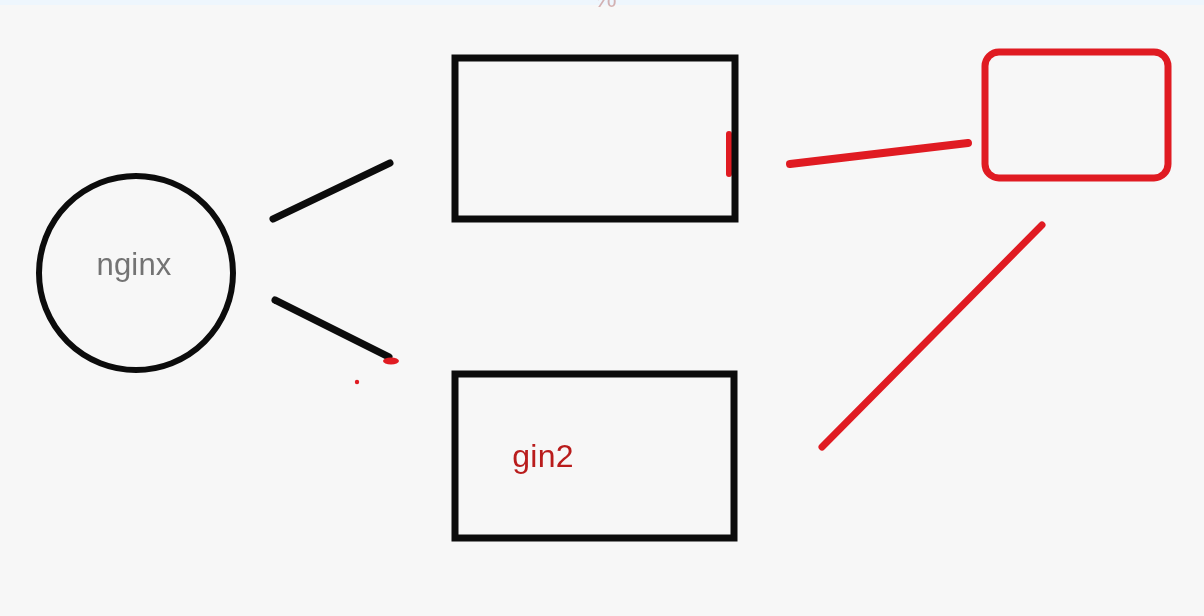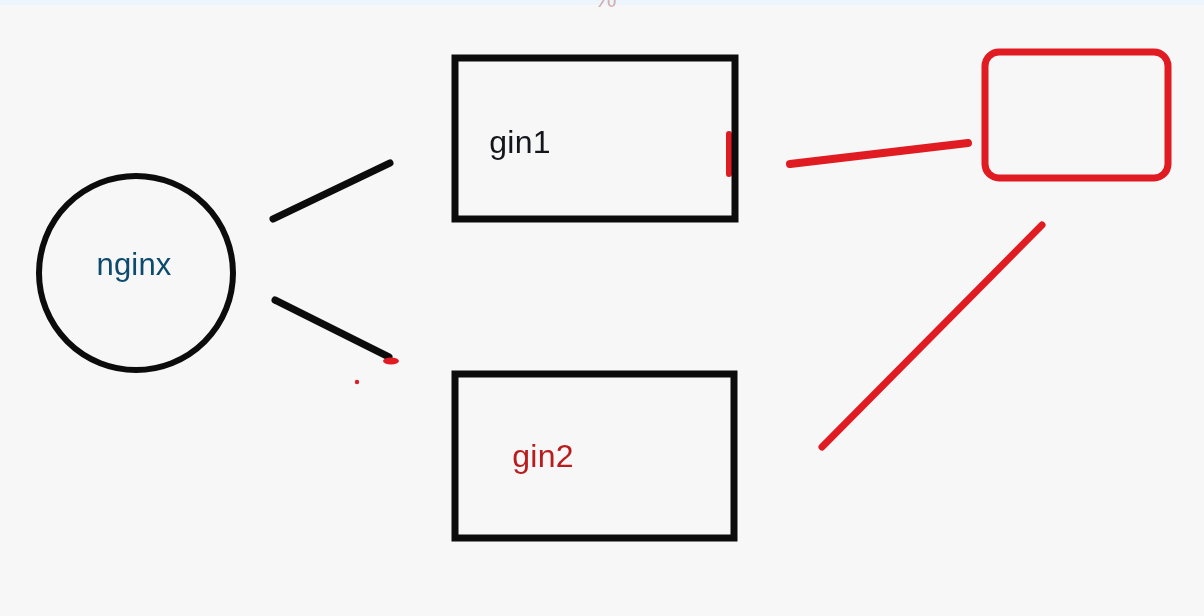--- a/index.html
+++ b/index.html
@@ -53,21 +53,21 @@
     white-space: nowrap;
     font-weight: 400;
     letter-spacing: 0.2px;
   }
   #nginx-label {
     left: 0px;
     top: 247px;
     width: 268px;
     text-align: center;
     font-size: 31px;
-    color: #0c4a6e;
+    color: #737373;
   }
   #gin1-label {
     left: 455px;
     top: 124px;
     width: 130px;
     text-align: center;
     font-size: 32px;
     color: #15161c;
   }
   #gin2-label {
@@ -117,18 +117,17 @@
       <rect x="455" y="58" width="280" height="161" fill="none" stroke="#0c0c0c" stroke-width="7"></rect>
 
       <rect x="455" y="374" width="279" height="164" fill="none" stroke="#0c0c0c" stroke-width="7"></rect>
 
       <rect x="985" y="52" width="183" height="126" rx="14" ry="14" fill="none" stroke="#e01b22" stroke-width="7"></rect>
     </g>
   </svg>
 
   <div class="node-label" id="nginx-label">nginx</div>
 
-  <div class="node-label" id="gin1-label">gin1</div>
 
   <div class="node-label" id="gin2-label">gin2</div>
 
 
 </div>
 
 </body></html>

